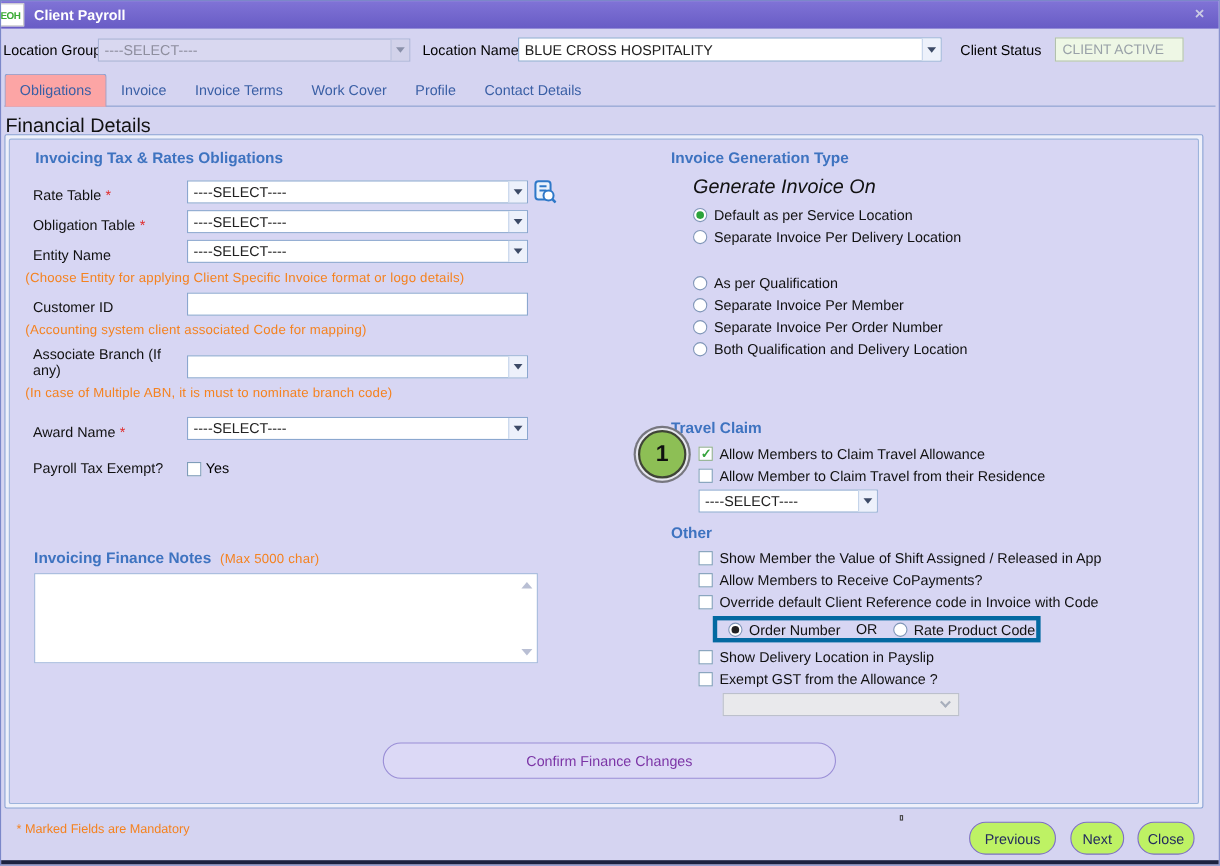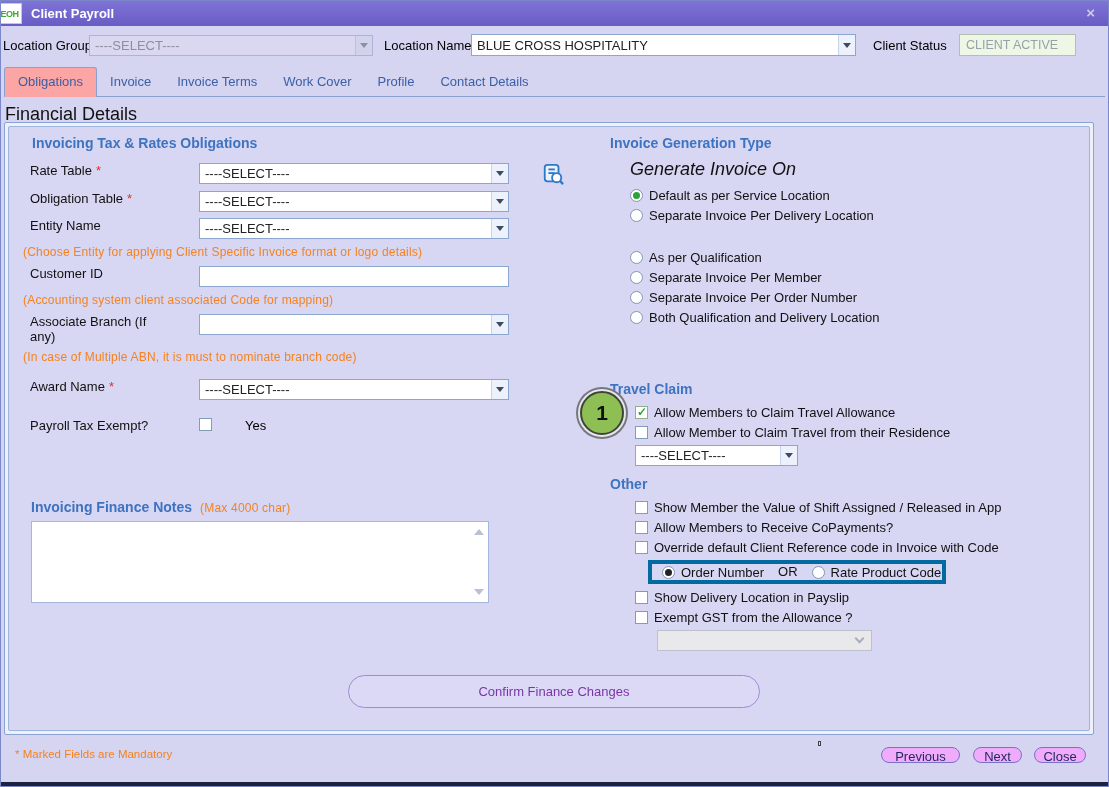--- a/index.html
+++ b/index.html
@@ -30,21 +30,21 @@
   .tab.active{background:#fca5a5;border:1px solid #8aa0d0;border-bottom:none;border-radius:3px 3px 0 0;margin-bottom:-1px;padding-bottom:8px;}
   .section-label{position:absolute;left:4px;top:103px;font-size:18px;color:#111;}
   
   .panel{position:absolute;left:3px;top:121px;width:1090px;height:613px;background:#eef0fa;border:1px solid #8aa3d4;border-radius:2px;padding:3px;}
   .panel-inner{width:100%;height:100%;background:#d7d6f3;border:1px solid #9db4dc;border-radius:2px;position:relative;}
   .sec-h{color:#3e73c0;font-weight:bold;font-size:14px;}
   .note{color:#f5821f;font-size:12px;letter-spacing:0.2px;}
   
   .left-col{position:absolute;left:14px;top:4px;width:500px;}
   .left-col .sec-h{margin:4px 0 12px 9px;}
-  .frow{display:flex;align-items:flex-start;margin-bottom:6px;gap:29px;}
+  .frow{display:flex;align-items:flex-end;margin-bottom:6px;}
   .flabel{width:147px;padding-left:7px;font-size:13px;color:#111;flex:none;}
   .req{color:#e03030;margin-left:4px;}
   .fctrl{width:310px;flex:none;}
   .tinput{width:310px;height:21px;border:1px solid #8ba7cf;background:#fff;font:13px "Liberation Sans",sans-serif;padding:0 5px;outline:none;}
   .srch{margin-left:4px;display:inline-flex;cursor:pointer;}
   .lnote{margin:1px 0 7px 0;}
   .gap8{height:8px;} .gap12{height:12px;}
   
   .cb{width:13px;height:13px;background:#fff;border:1px solid #7f9db9;display:inline-block;position:relative;flex:none;cursor:pointer;}
   .cb.checked{border-color:#8fae8f;}
@@ -79,21 +79,21 @@
   .chev{position:absolute;right:8px;top:6px;width:7px;height:7px;border-right:2px solid #a8aebc;border-bottom:2px solid #a8aebc;transform:rotate(45deg);margin-top:-2px;}
   
   .badge{position:absolute;left:571px;top:264px;width:44px;height:44px;border-radius:50%;background:#8dbf55;border:2px solid #3f4436;
     box-shadow:0 0 0 2px #e6e6ee,0 0 0 4px #77777f;display:flex;align-items:center;justify-content:center;font-size:21px;font-weight:bold;color:#101010;}
   
   .confirm-btn{position:absolute;left:339px;top:548px;width:412px;height:33px;border-radius:17px;background:#dcd9f6;
     border:1px solid #9a8ed6;color:#7c35a6;font:13px "Liberation Sans",sans-serif;cursor:pointer;}
   
   .mandatory{position:absolute;left:14px;top:747px;color:#f5821f;font-size:11.5px;}
   .artifact{position:absolute;left:817px;top:740px;width:3px;height:5px;border:1px solid #444;}
-  .fbtn{position:absolute;top:746px;height:16px;border-radius:15px;background:#f0abfc;border:1px solid #7e6fc7;
+  .fbtn{position:absolute;top:746px;height:30px;border-radius:15px;background:#bef264;border:1px solid #7e6fc7;
     color:#232a5e;font:13px "Liberation Sans",sans-serif;cursor:pointer;}
   .fbtn.prev{left:880px;width:79px;} .fbtn.next{left:972px;width:49px;} .fbtn.clse{left:1033px;width:52px;}
   .bottom-strip{position:absolute;left:0;right:0;bottom:0;height:4px;background:#1c2240;}
 </style>
 </head>
 <body>
 
 <div class="window">
 
   <div class="titlebar">
@@ -208,21 +208,21 @@
       <div class="frow">
         <div class="flabel">Payroll Tax Exempt?</div>
         <span class="cb"></span>
         <span style="font-size:13px;margin-left:4px">Yes</span>
       </div>
     </div>
 
     <div class="notes-block">
       <div class="notes-head">
         <span class="sec-h">Invoicing Finance Notes</span>
-        <span class="note">(Max 4000 char)</span>
+        <span class="note">(Max 5000 char)</span>
       </div>
       <div class="notes-wrap">
         <textarea class="notes-ta" style=""></textarea>
         <i class="sc sc-up"></i>
         <i class="sc sc-dn"></i>
       </div>
     </div>
 
     <div class="right-col">
       <div class="sec-h">Invoice Generation Type</div>

